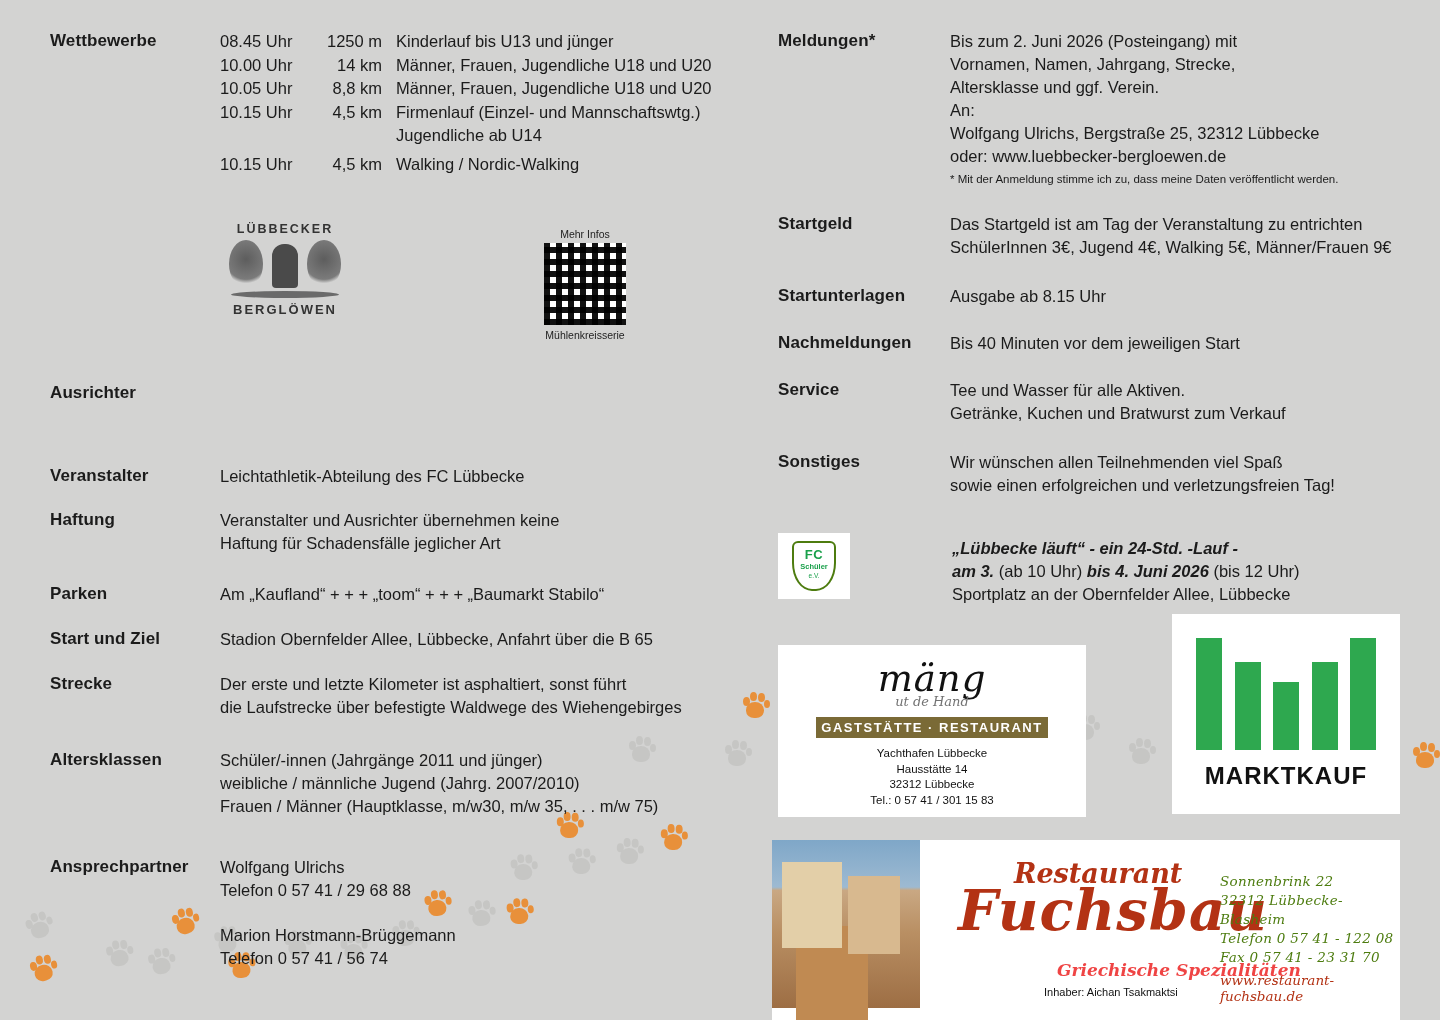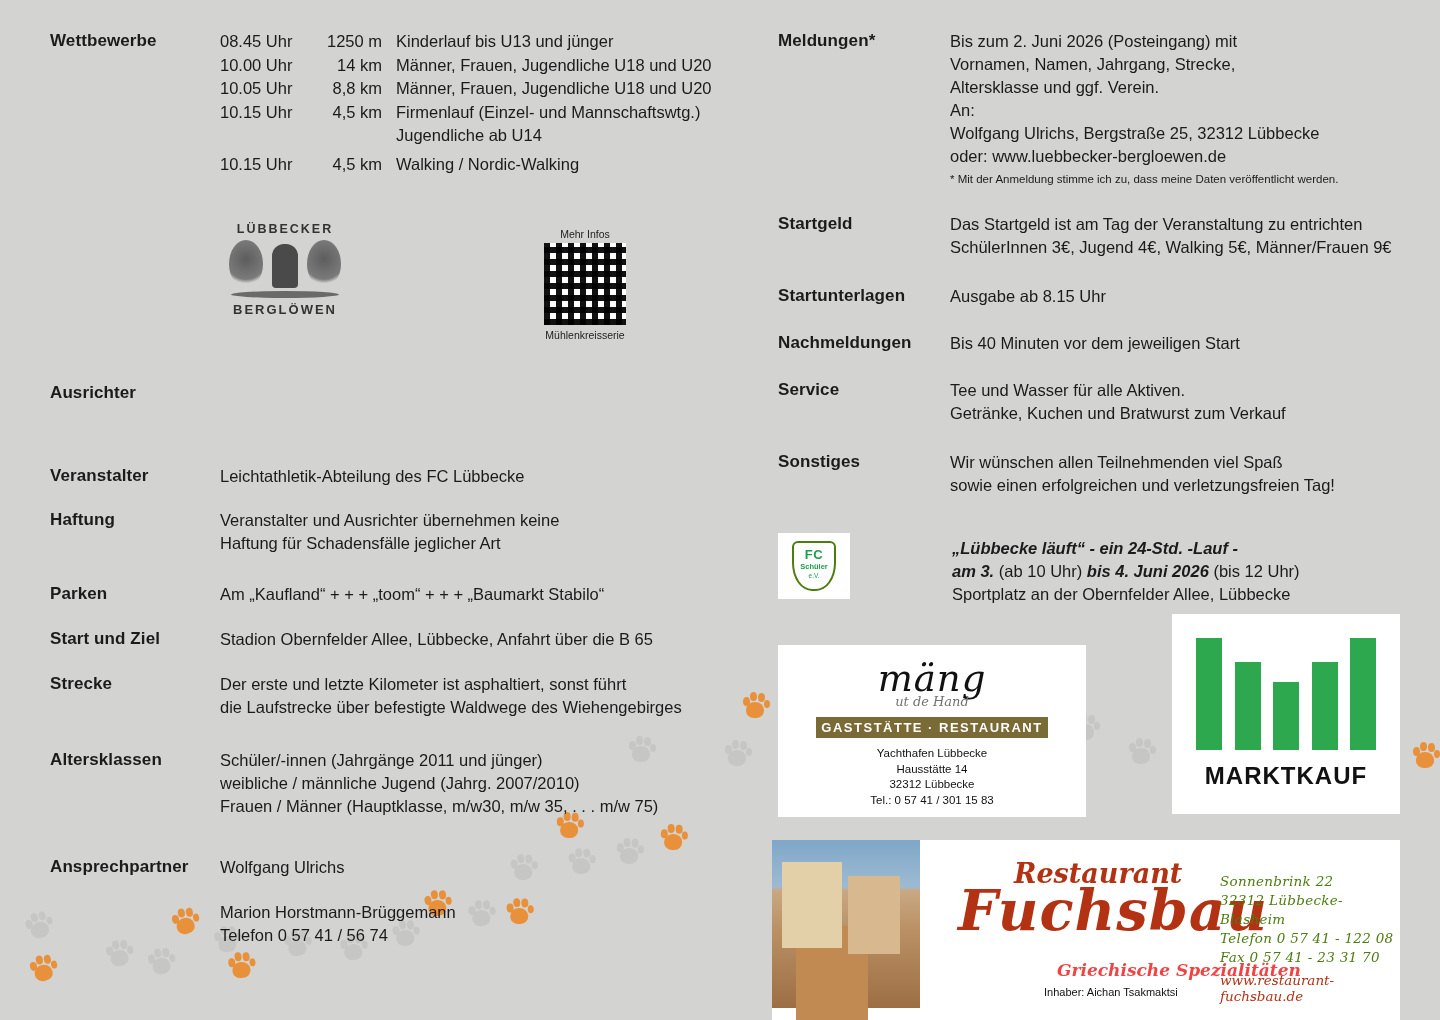--- a/index.html
+++ b/index.html
@@ -646,20 +646,21 @@
       <div class="lbl">Altersklassen</div>
       <div class="content val" style="white-space:pre-line">Schüler/-innen (Jahrgänge 2011 und jünger)
 weibliche / männliche Jugend (Jahrg. 2007/2010)
 Frauen / Männer (Hauptklasse, m/w30, m/w 35, . . . m/w 75)</div>
     </div>
 
     <div class="block" style="margin-top:38px">
       <div class="lbl">Ansprechpartner</div>
       <div class="content">
         <div class="val">Wolfgang Ulrichs</div>
+        <div class="val">Telefon  0 57 41 / 29 68 88</div>
         <div class="val" style="margin-top:22px">Marion Horstmann-Brüggemann</div>
         <div class="val">Telefon 0 57 41 / 56 74</div>
       </div>
     </div>
   </div>
 
   <div class="berg-logo">
     <div class="top-text">LÜBBECKER</div>
     <div class="berg-art">
       <div class="tree l"></div>

